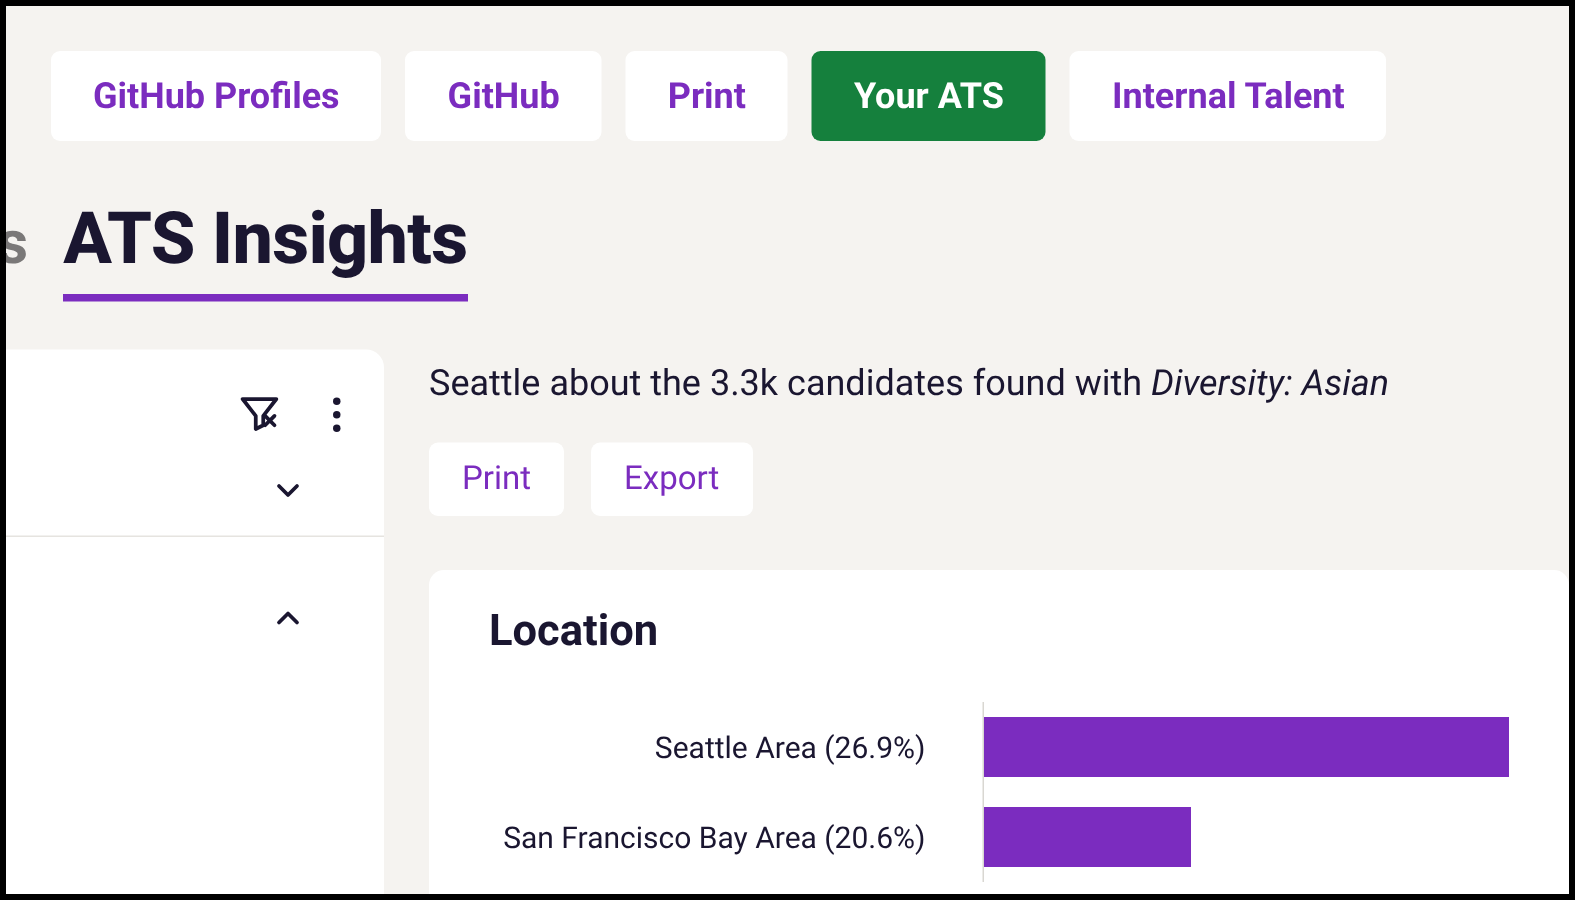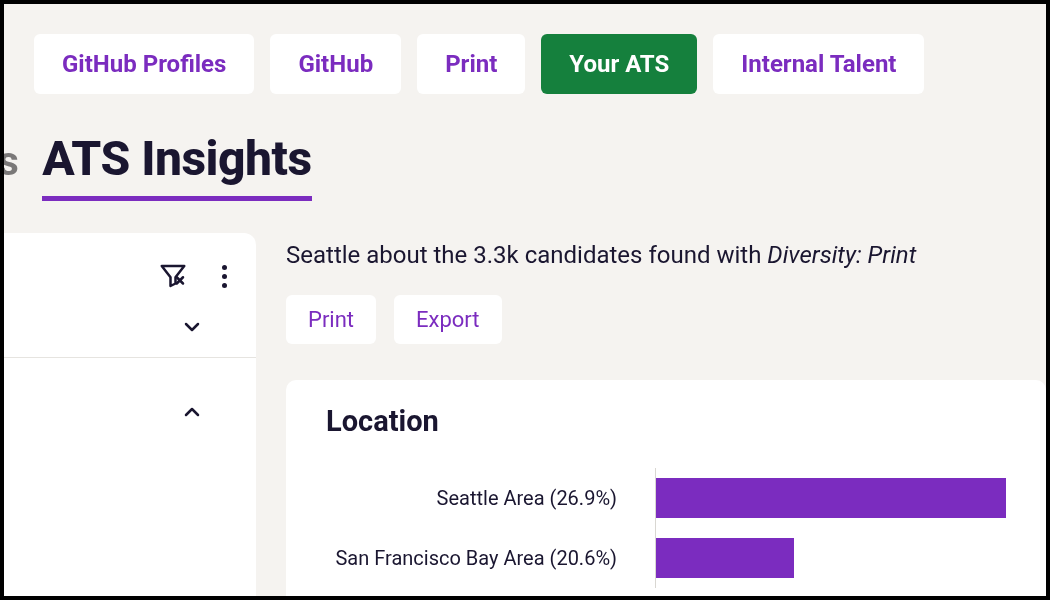--- a/index.html
+++ b/index.html
@@ -265,21 +265,21 @@
 
     <div class="chevron-row">
       <svg class="chevron" viewBox="0 0 24 24" fill="none" stroke="#1a1630" stroke-width="2.5" stroke-linecap="round" stroke-linejoin="round">
         <polyline points="6 15 12 9 18 15"></polyline>
       </svg>
     </div>
   </div>
 
   <div class="content">
     <div class="insights-line">
-      <span>Seattle about the </span><span class="bold">3.3k</span><span> candidates found with </span><span class="italic">Diversity: Print</span>
+      <span>Seattle about the </span><span class="bold">3.3k</span><span> candidates found with </span><span class="italic">Diversity: Asian</span>
     </div>
 
     <div class="action-row">
       <div class="action-btn">Print</div>
       <div class="action-btn">Export</div>
     </div>
 
     <div class="card">
       <div class="card-title">Location</div>
 

